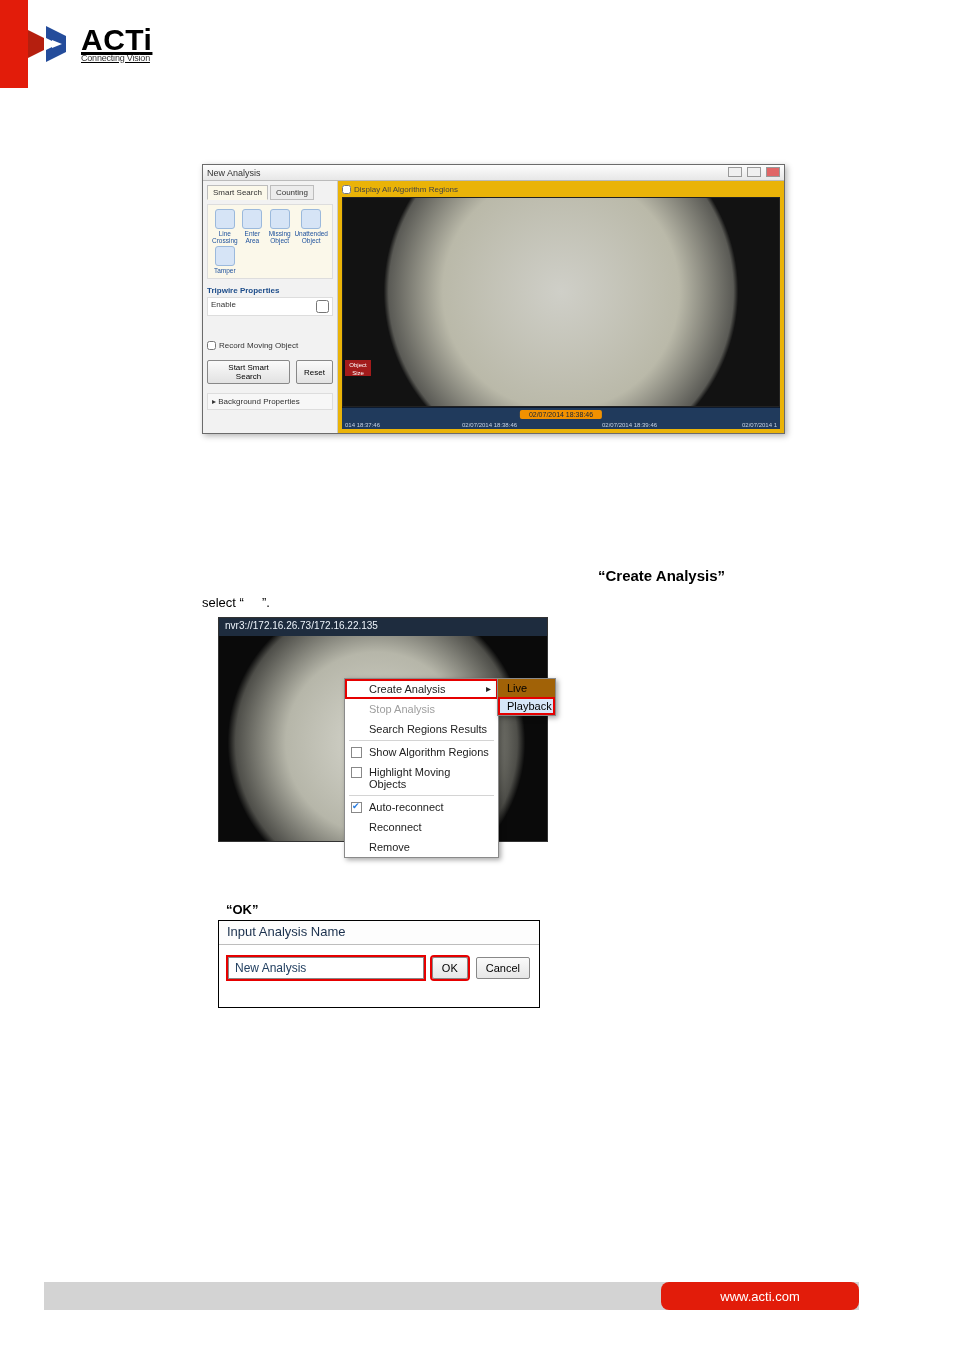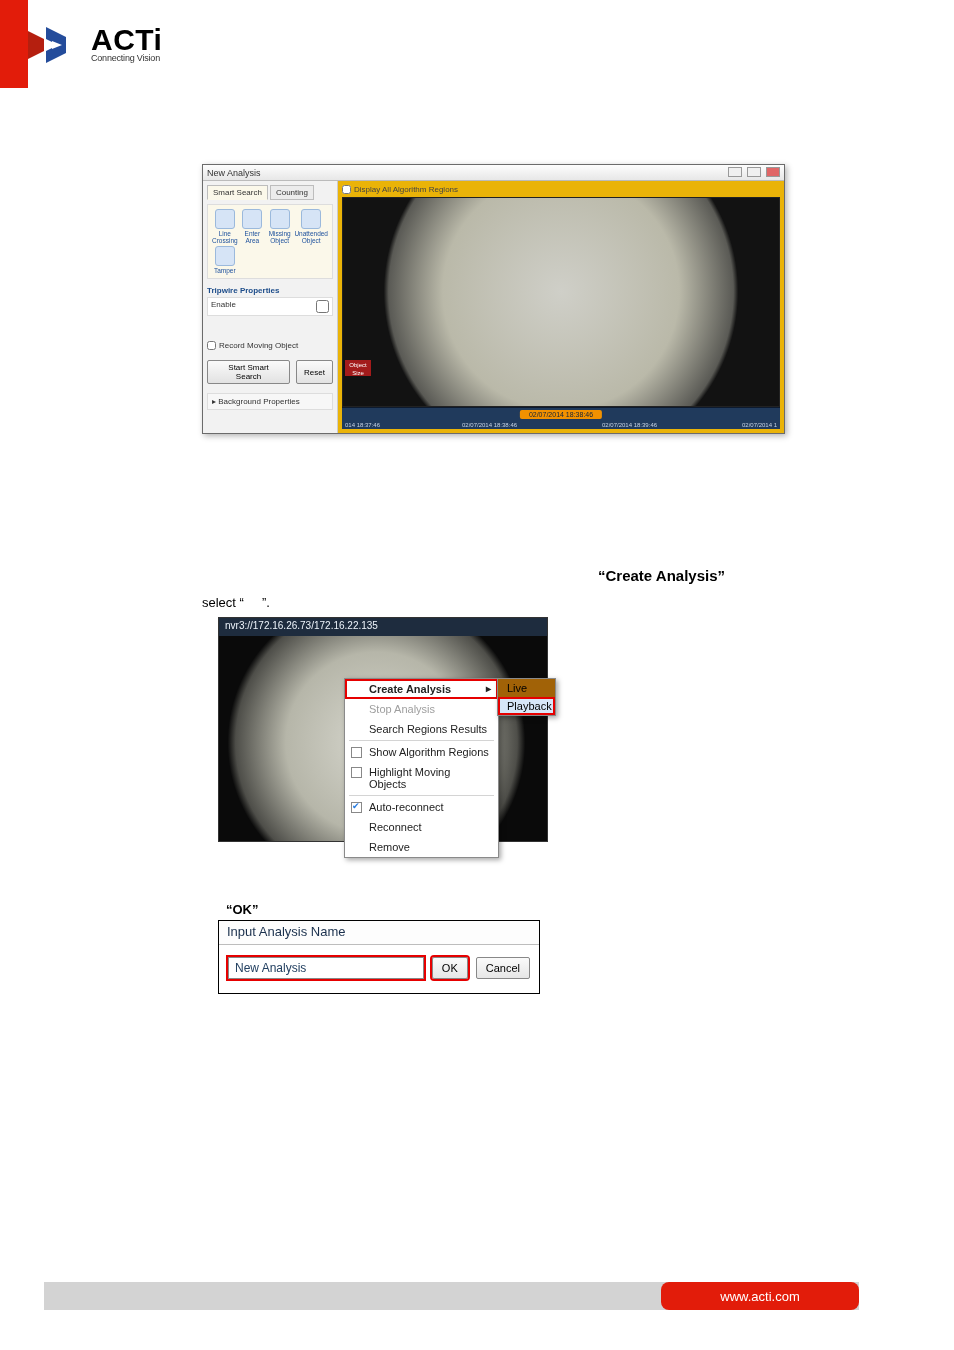--- a/index.html
+++ b/index.html
@@ -31,22 +31,23 @@
   .header-title {
     flex: 1;
     text-align: center;
     font-weight: 700;
     font-size: 18px;
     color: #000;
     letter-spacing: 0.2px;
   }
   .logo {
     display: flex;
-    align-items: flex-end;
-    gap: 21px;
+    align-items: flex-start;
+    gap: 11px;
+    text-decoration: underline;
   }
   .logo-mark svg { display: block; }
   .logo-text {
     display: flex;
     flex-direction: column;
     justify-content: center;
   }
   .logo-name {
     font-weight: 800;
     font-size: 30px;
@@ -286,21 +287,20 @@
     position: absolute; left: 6px; top: 5px;
     width: 11px; height: 11px; border: 1px solid #888; background:#fff;
   }
   .shot2 .ctxmenu .mi .cb.checked::after {
     content: "✔"; font-size: 9px; color: #2a7de1;
     position: absolute; left: 0; top: -2px;
   }
   .shot2 .ctxmenu .mi.highlight-red {
     outline: 2px solid #e60000;
     outline-offset: -2px;
-    font-weight: bold;
   }
   .shot2 .submenu {
     position: absolute;
     left: 278px; top: 60px;
     width: 59px;
     background: #a16207;
     border: 1px solid #8a8a8a;
     box-shadow: 2px 2px 5px rgba(0,0,0,0.35);
     font-size: 11px;
   }
@@ -314,21 +314,21 @@
   }
 
   .ok-line {
     left: 226px; top: 810px;
   }
 
   
   .shot3 {
     position: absolute;
     left: 218px; top: 828px;
-    width: 322px; height: 74px;
+    width: 322px; height: 88px;
     background: #fff;
     border: 1.5px solid #000;
   }
   .shot3 .dlgtitle {
     height: 24px;
     border-bottom: 1px solid #bdbdbd;
     padding: 3px 8px;
     font-size: 13px;
     color: #1a304d;
     background: #fdfdfd;

